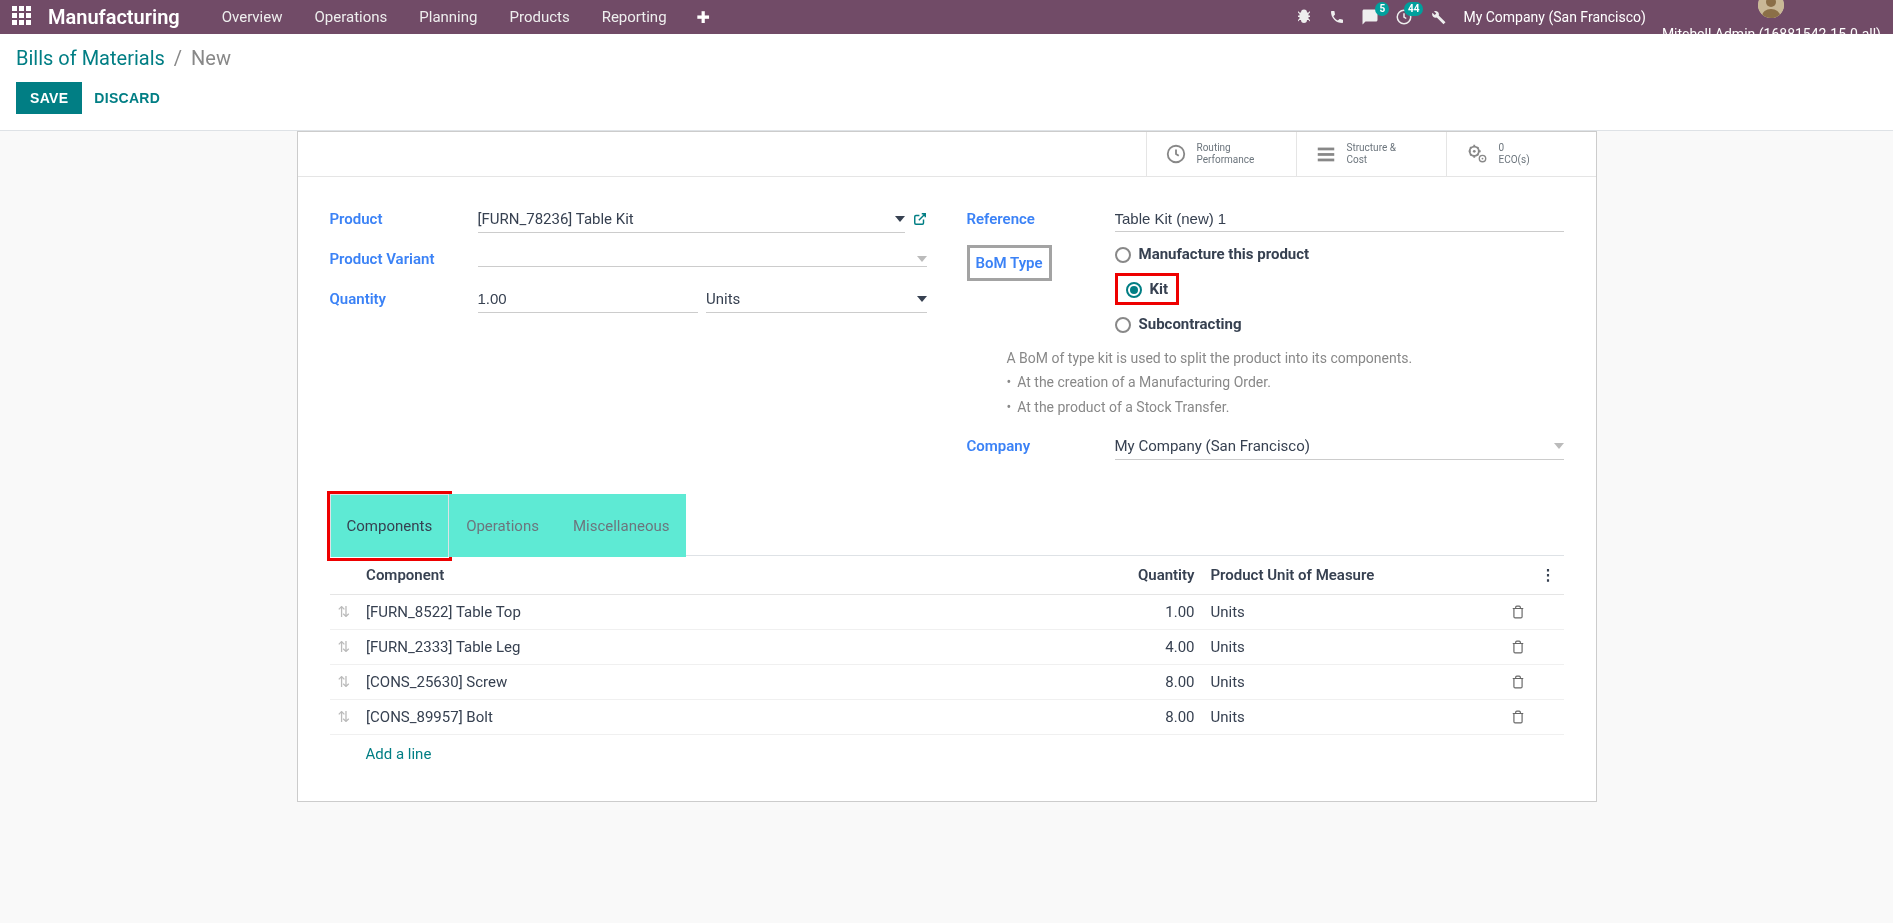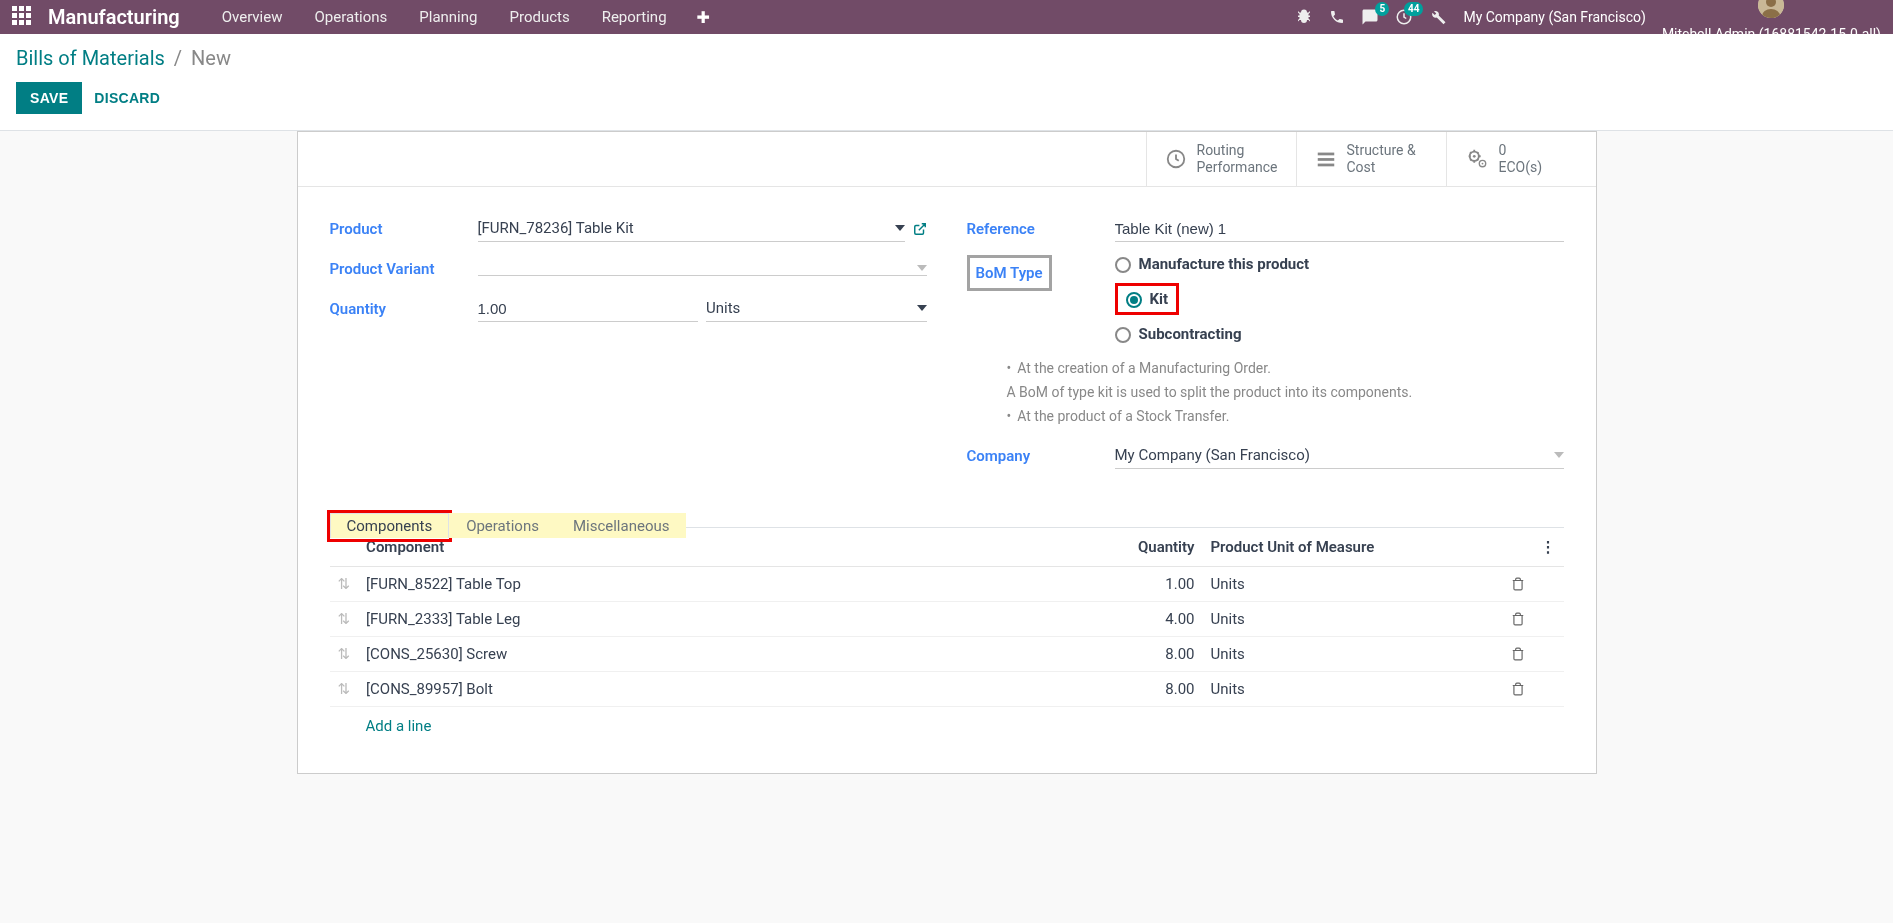--- a/index.html
+++ b/index.html
@@ -29,21 +29,21 @@
 .cp-buttons { display: flex; gap: 12px; align-items: center; }
 .btn-primary { background: #017E84; color: #fff; border: none; padding: 8px 14px; font-weight: 700; font-size: 14px; cursor: pointer; letter-spacing: 0.3px; }
 .btn-link { background: none; border: none; color: #017E84; font-weight: 600; font-size: 14px; cursor: pointer; letter-spacing: 0.3px; }
 
 
 .sheet-bg { padding: 0 0 40px; }
 .sheet { max-width: 1300px; margin: 0 auto; background: #fff; border: 1px solid #ccc; }
 .stat-buttons { display: flex; justify-content: flex-end; border-bottom: 1px solid #e5e5e5; }
 .stat-btn { border-left: 1px solid #e5e5e5; padding: 10px 18px; display: flex; align-items: center; gap: 10px; cursor: pointer; min-width: 150px; }
 .stat-btn .stat-icon { color: #888; }
-.stat-btn .stat-text { display: flex; flex-direction: column; line-height: 1.2; color: #6c757d; font-size: 14px; }
+.stat-btn .stat-text { display: flex; flex-direction: column; line-height: 1.2; color: #6c757d; font-size: 10px; }
 
 .form-body { padding: 28px 32px; }
 .form-grid { display: flex; gap: 40px; }
 .form-col { flex: 1; }
 .form-row { display: flex; align-items: center; margin-bottom: 12px; min-height: 28px; }
 .form-label { width: 148px; font-weight: 600; color: #3b82f6; font-size: 15px; flex-shrink: 0; }
 .form-value { flex: 1; position: relative; }
 .input-text { width: 100%; border: none; border-bottom: 1px solid #ccc; padding: 4px 0; font-size: 15px; color: #374151; background: transparent; }
 .input-select { width: 100%; border: none; border-bottom: 1px solid #ccc; padding: 4px 0; font-size: 15px; color: #374151; background: transparent; cursor: pointer; display: flex; justify-content: space-between; align-items: center; }
 .caret-down { width: 0; height: 0; border-left: 5px solid transparent; border-right: 5px solid transparent; border-top: 6px solid #374151; }
@@ -61,21 +61,21 @@
 
 .help-text { color: #888; font-size: 14px; margin: 14px 0 14px 40px; line-height: 1.6; }
 .help-text .help-line { margin-bottom: 2px; }
 .help-text .bullet::before { content: '•'; margin-right: 6px; }
 
 .red-box { border: 3px solid #a3a3a3; padding: 6px 6px; display: inline-block; }
 .red-box-wrap { border: 3px solid #e00; padding: 0 8px; display: inline-flex; align-items: center; }
 
 
 .tabs { display: flex; border-bottom: 1px solid #dee2e6; margin-top: 20px; }
-.tab { padding: 3px 16px; cursor: pointer; color: #6c757d; font-size: 15px; border: 1px solid transparent; border-bottom: none; position: relative; top: 11px; background: #fef9c3; }
+.tab { padding: 22px 16px; cursor: pointer; color: #6c757d; font-size: 15px; border: 1px solid transparent; border-bottom: none; position: relative; top: 2px; background: #5eead4; }
 .tab.active { border-color: #dee2e6; color: #374151; }
 
 
 .tbl { width: 100%; border-collapse: collapse; }
 .tbl th { text-align: left; padding: 10px 8px; font-weight: 600; border-bottom: 1px solid #e5e5e5; font-size: 15px; }
 .tbl td { padding: 8px 8px; border-bottom: 1px solid #f0f0f0; font-size: 15px; }
 .tbl .handle { width: 20px; color: #bbb; cursor: grab; text-align: center; }
 .tbl .trash { width: 30px; color: #888; cursor: pointer; text-align: center; }
 .tbl .qty-col { text-align: right; width: 100px; }
 .tbl .uom-col { width: 300px; }
@@ -275,22 +275,22 @@
                   <span>Kit</span>
                 </label>
               </span>
               <label class="radio-item">
                 <span class="radio-circle"></span>
                 <span>Subcontracting</span>
               </label>
             </div>
           </div>
           <div class="help-text">
+            <div class="help-line">A BoM of type kit is used to split the product into its components.</div>
             <div class="help-line bullet">At the creation of a Manufacturing Order.</div>
-            <div class="help-line">A BoM of type kit is used to split the product into its components.</div>
             <div class="help-line bullet">At the product of a Stock Transfer.</div>
           </div>
           <div class="form-row">
             <div class="form-label">Company</div>
             <div class="form-value">
               <div class="input-select">
                 <span>My Company (San Francisco)</span>
                 <span class="caret-down muted"></span>
               </div>
             </div>

